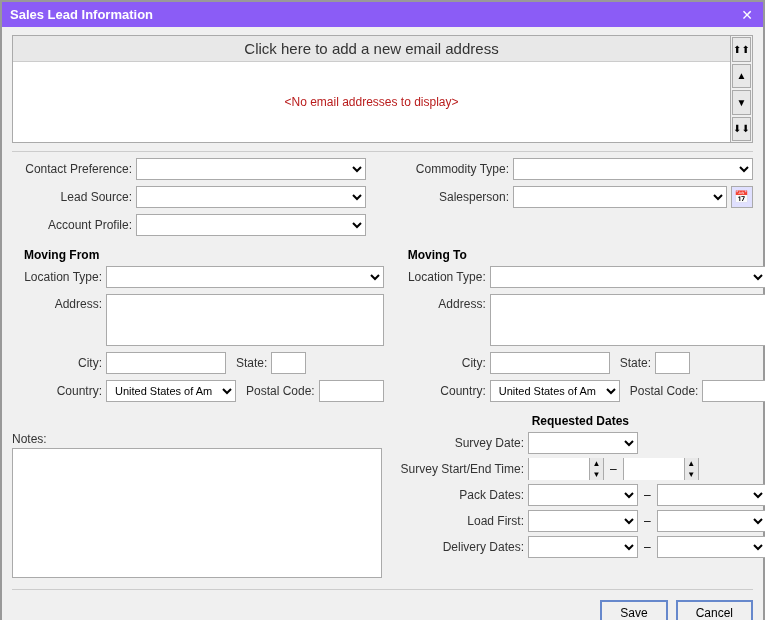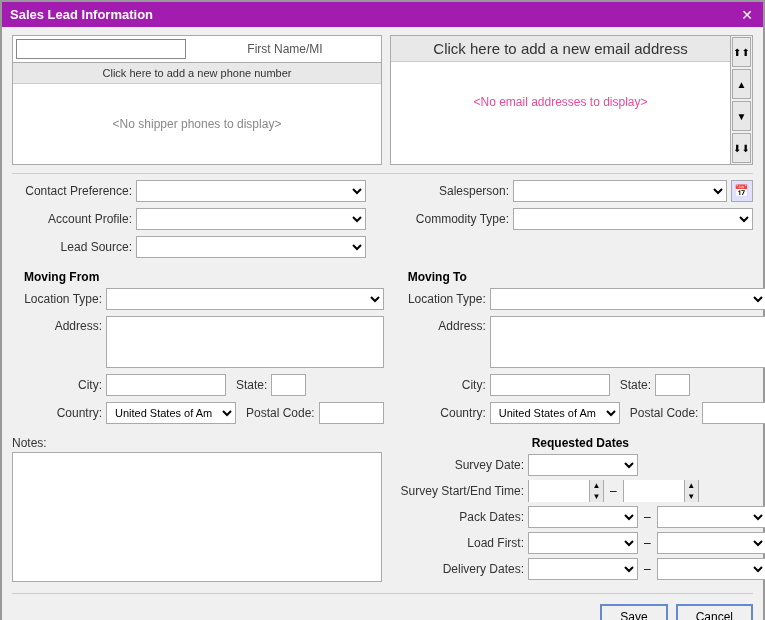--- a/index.html
+++ b/index.html
@@ -12,21 +12,21 @@
       justify-content: center;
       min-height: 100vh;
     }
     .dialog {
       width: 765px;
       background: #f0f0f0;
       border: 2px solid #999;
       box-shadow: 4px 4px 12px rgba(0,0,0,0.3);
     }
     .title-bar {
-      background: #a21caf;
+      background: #8b5cf6;
       color: white;
       padding: 5px 8px;
       display: flex;
       justify-content: space-between;
       align-items: center;
       font-size: 13px;
       font-weight: bold;
     }
     .title-bar-close {
       cursor: pointer;
@@ -118,21 +118,21 @@
       color: #333;
       font-size: 15px;
       border-bottom: 1px solid #ccc;
       cursor: pointer;
     }
     .email-empty {
       display: flex;
       align-items: center;
       justify-content: center;
       height: 80px;
-      color: #ec4899;
+      color: #b91c1c;
       font-size: 12px;
     }
     .email-side-buttons {
       display: flex;
       flex-direction: column;
       border: 1px solid #aaa;
       border-left: none;
       background: #f0f0f0;
       width: 22px;
     }
@@ -223,20 +223,21 @@
     .city-input { width: 120px; }
     .country-select { width: 130px; font-size: 11px; }
 
     .bottom-section {
       display: flex;
       gap: 12px;
       margin-bottom: 8px;
     }
     .notes-block {
       flex: 0 0 370px;
+      margin-top: 18px;
     }
     .notes-label {
       font-size: 12px;
       color: #333;
       margin-bottom: 2px;
     }
     .notes-textarea {
       width: 100%;
       height: 130px;
       border: 1px solid #aaa;
@@ -339,28 +340,20 @@
 
   <div class="title-bar">
     <span>Sales Lead Information</span>
     <button class="title-bar-close">✕</button>
   </div>
 
   <div class="dialog-body">
 
     <div class="top-section">
 
-      <div class="phone-panel">
-        <div class="phone-header">
-          <input type="text" style="flex: 0 0 170px; border: 1px solid rgb(136, 136, 136); padding: 2px 4px; font-size: 12px; margin: 3px;">
-          <div class="phone-header-placeholder">First Name/MI</div>
-        </div>
-        <div class="phone-add-row">Click here to add a new phone number</div>
-        <div class="phone-empty">&lt;No shipper phones to display&gt;</div>
-      </div>
 
       <div class="email-panel-wrapper">
         <div class="email-panel">
           <div class="email-add-row">Click here to add a new email address</div>
           <div class="email-empty">&lt;No email addresses to display&gt;</div>
         </div>
         <div class="email-side-buttons">
           <button class="email-side-btn">⬆⬆</button>
           <button class="email-side-btn">▲</button>
           <button class="email-side-btn">▼</button>
@@ -374,45 +367,45 @@
 
     <div class="mid-section">
       <div class="mid-left">
         <div class="section-row">
           <span class="section-label" style="flex:0 0 120px;">Contact Preference:</span>
           <select class="form-select" style="flex:1;">
             <option value=""></option>
           </select>
         </div>
         <div class="section-row">
+          <span class="section-label" style="flex:0 0 120px;">Lead Source:</span>
+          <select class="form-select" style="flex:1;">
+            <option value=""></option>
+          </select>
+        </div>
+        <div class="section-row">
           <span class="section-label" style="flex:0 0 120px;">Account Profile:</span>
           <select class="form-select" style="flex:1;">
             <option value=""></option>
           </select>
         </div>
-        <div class="section-row">
-          <span class="section-label" style="flex:0 0 120px;">Lead Source:</span>
-          <select class="form-select" style="flex:1;">
-            <option value=""></option>
-          </select>
-        </div>
       </div>
       <div class="mid-right">
         <div class="section-row">
+          <span class="section-label" style="flex:0 0 110px;">Commodity Type:</span>
+          <select class="form-select" style="flex:1;">
+            <option value=""></option>
+          </select>
+        </div>
+        <div class="section-row">
           <span class="section-label" style="flex:0 0 110px;">Salesperson:</span>
           <select class="form-select" style="flex:1;">
             <option value=""></option>
           </select>
           <div class="calendar-btn">📅</div>
-        </div>
-        <div class="section-row">
-          <span class="section-label" style="flex:0 0 110px;">Commodity Type:</span>
-          <select class="form-select" style="flex:1;">
-            <option value=""></option>
-          </select>
         </div>
       </div>
     </div>
 
     <div class="moving-section">
 
       <div class="moving-block">
         <div class="moving-title">Moving From</div>
         <div class="section-row">
           <span class="section-label" style="flex:0 0 90px;">Location Type:</span>

